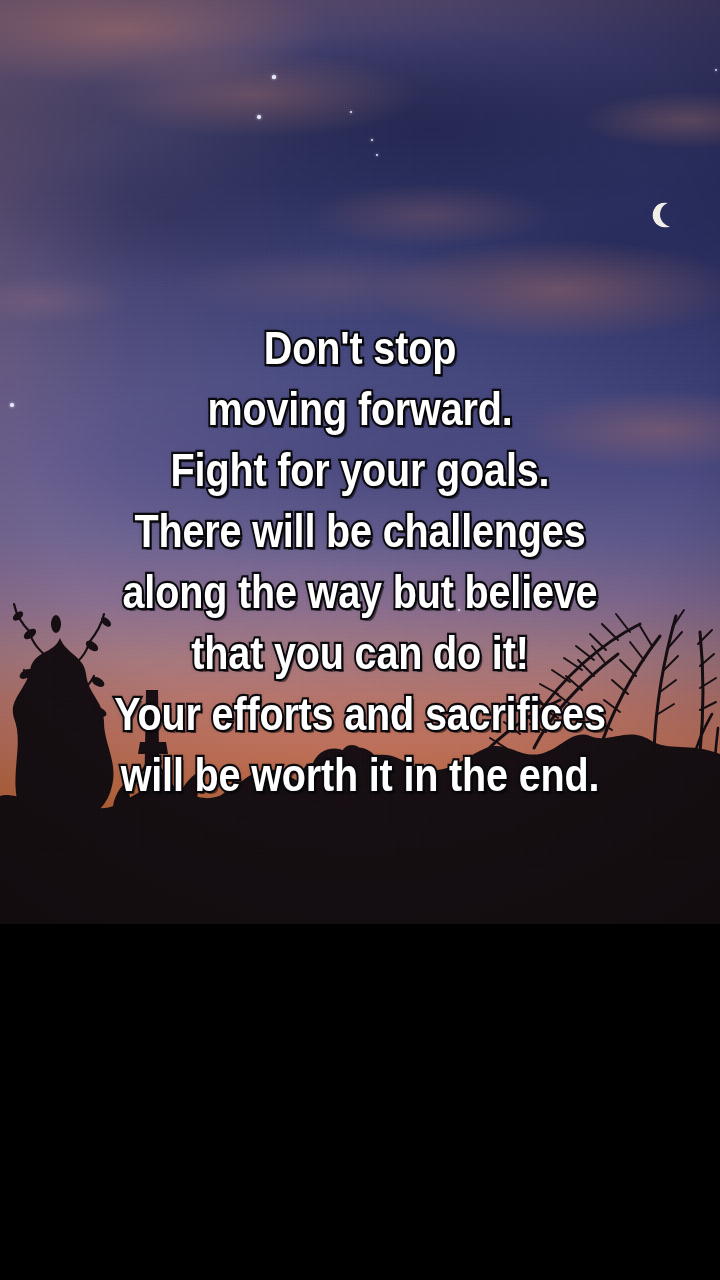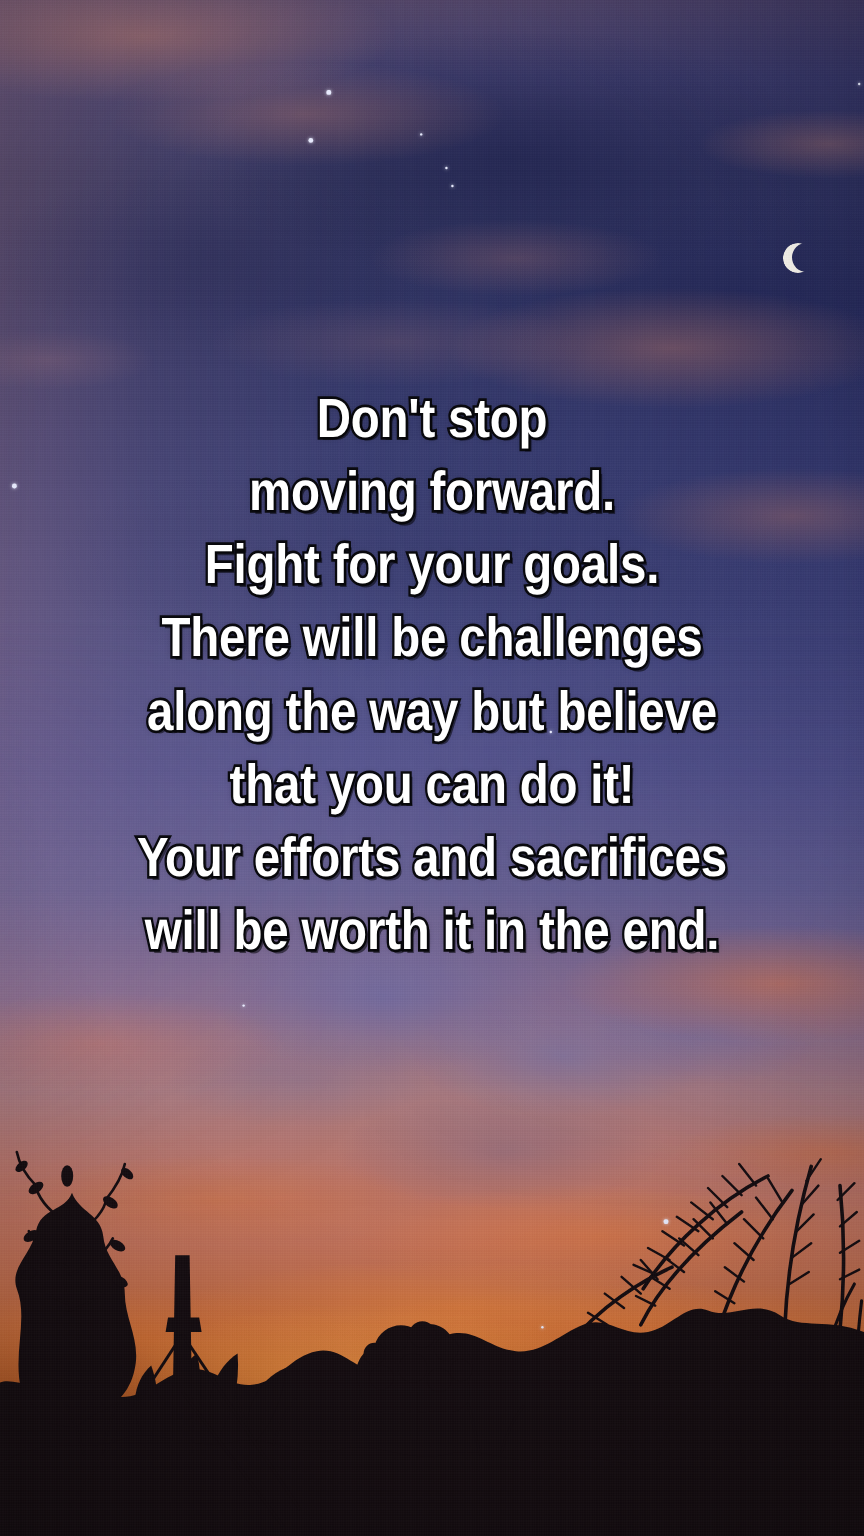--- a/index.html
+++ b/index.html
@@ -7,21 +7,21 @@
     padding: 0;
     background: #000;
   }
   body {
     font-family: "Liberation Sans", sans-serif;
   }
 
   #stage {
     position: relative;
     width: 720px;
-    height: 1280px;
+    height: 924px;
     overflow: hidden;
     background: #3b3c68;
   }
 
   
   .layer {
     position: absolute;
     inset: 0;
     pointer-events: none;
   }

